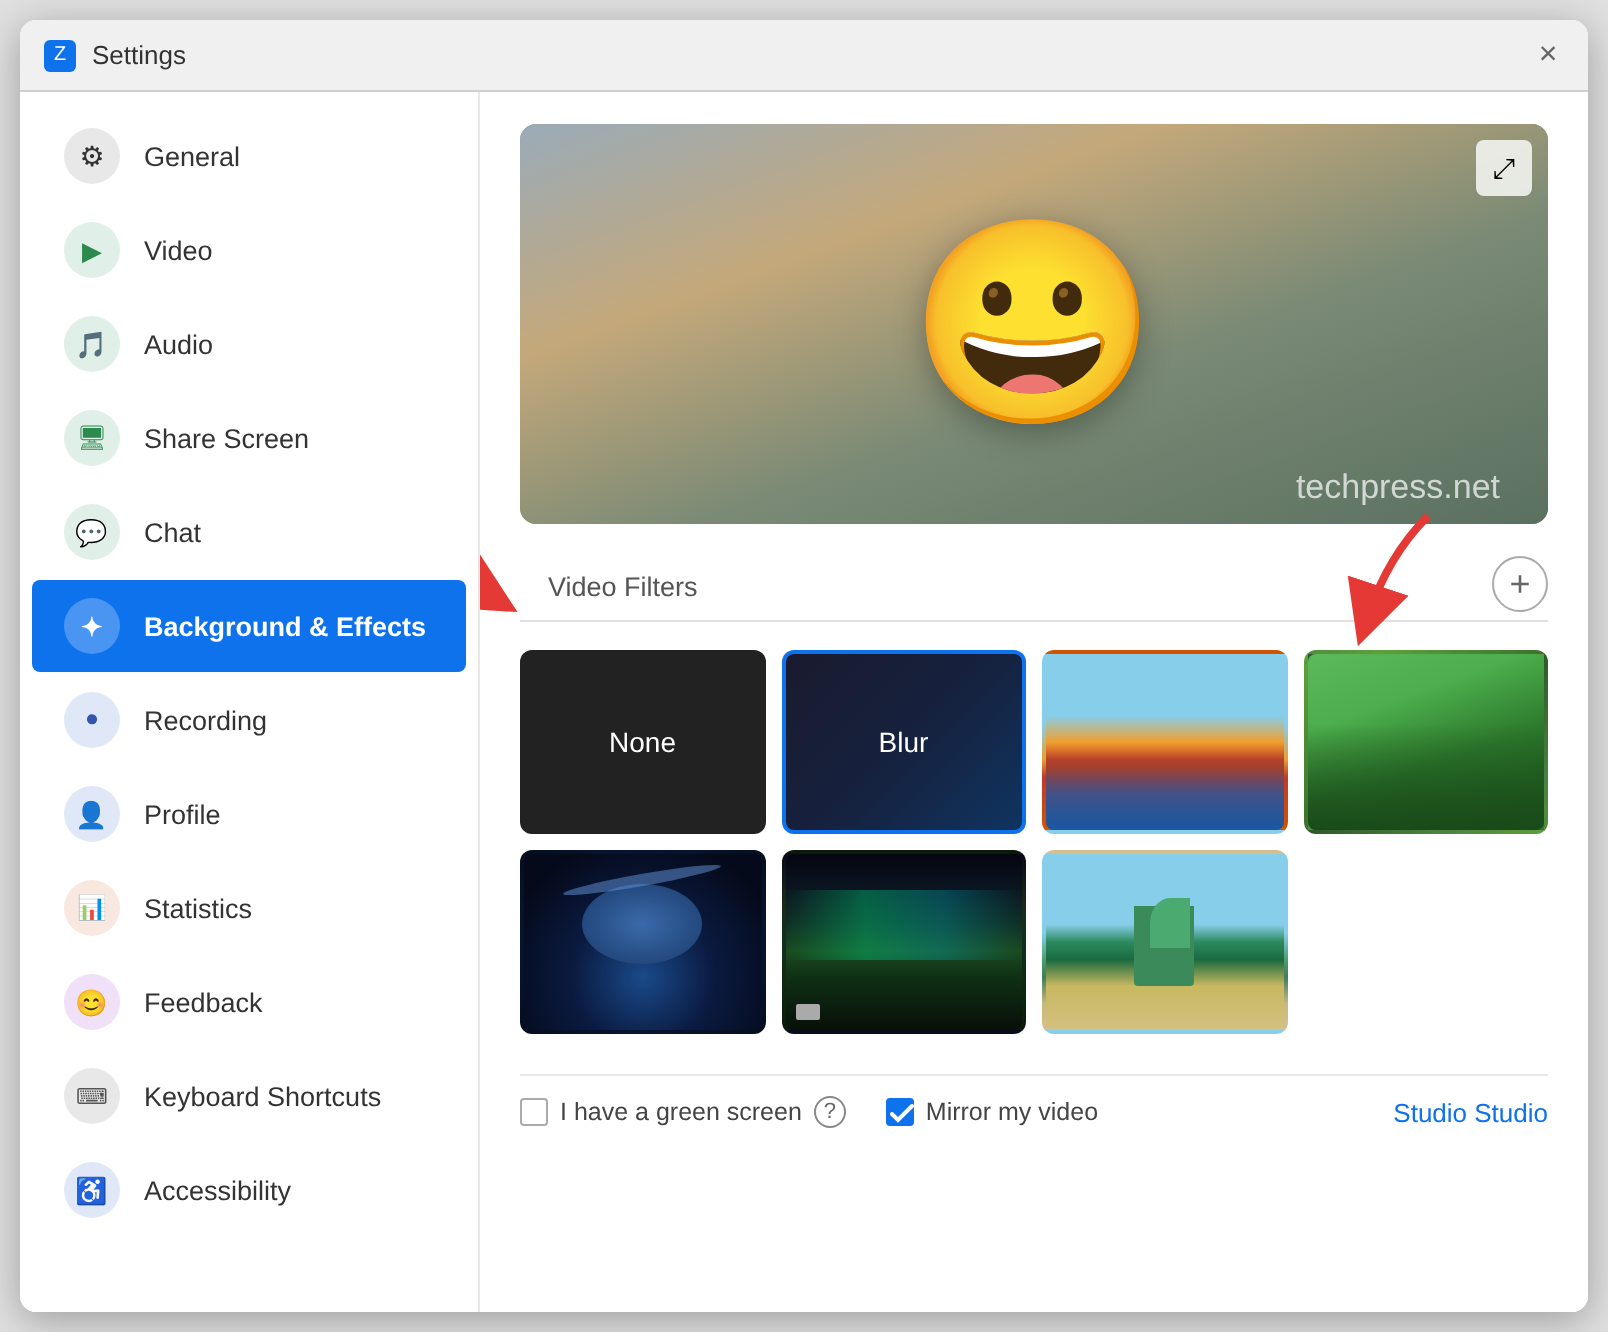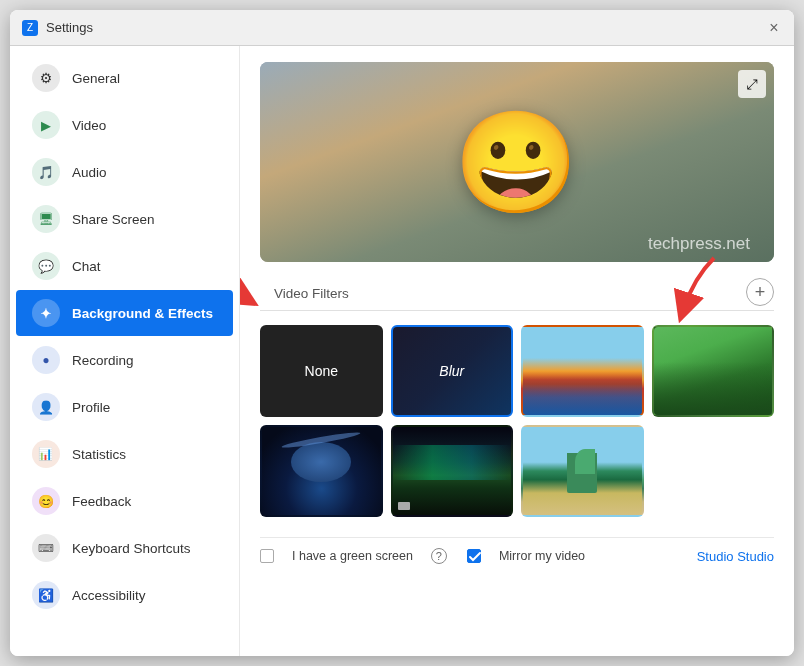--- a/index.html
+++ b/index.html
@@ -219,21 +219,20 @@
       font-weight: 500;
     }
     .bg-item-blur {
       background: linear-gradient(135deg, #1a1a2e 0%, #16213e 50%, #0f3460 100%);
       display: flex;
       align-items: center;
       justify-content: center;
       color: #fff;
       font-size: 14px;
       font-weight: 500;
-      font-style: italic;
     }
     .bg-bridge {
       background: linear-gradient(180deg, #87CEEB 0%, #87CEEB 40%, #e8a030 60%, #c0392b 70%, #d35400 100%);
       position: relative;
     }
     .bg-bridge::after {
       content: '';
       position: absolute;
       bottom: 0;
       left: 0; right: 0;
@@ -260,21 +259,21 @@
       display: flex;
       align-items: center;
       padding: 10px 0 4px 0;
       border-top: 1px solid #e8e8e8;
       margin-top: auto;
       gap: 20px;
     }
     .checkbox-row {
       display: flex;
       align-items: center;
-      gap: 18px;
+      gap: 6px;
       font-size: 12.5px;
       color: #444;
     }
     .checkbox-input {
       width: 14px;
       height: 14px;
       border: 1.5px solid #aaa;
       border-radius: 2px;
       background: #fff;
     }

